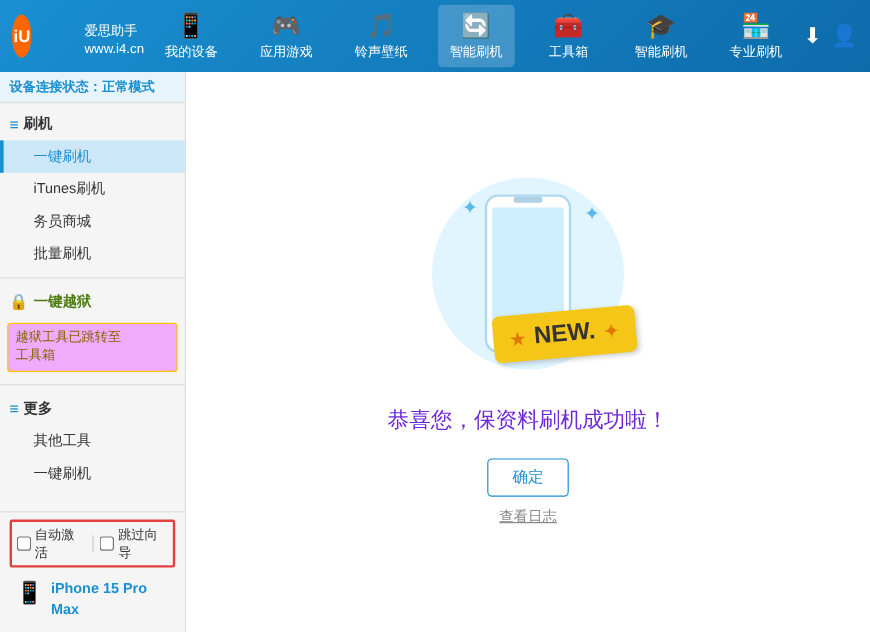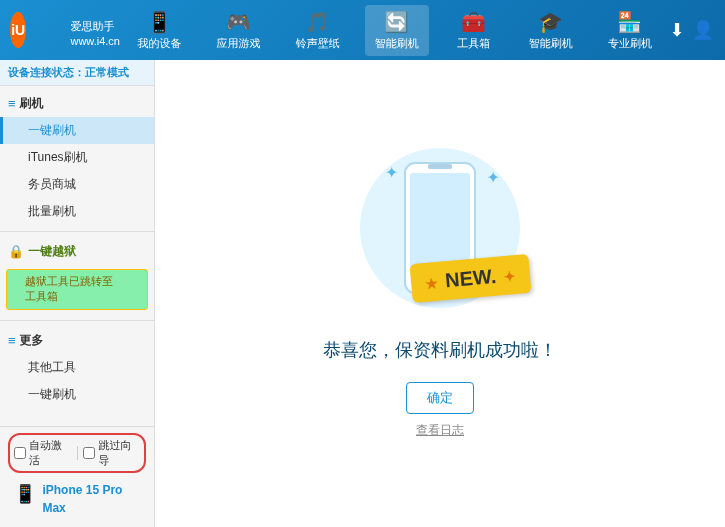--- a/index.html
+++ b/index.html
@@ -24,44 +24,44 @@
     .sidebar { width: 155px; background: #f5f5f5; border-right: 1px solid #ddd; display: flex; flex-direction: column; }
     .status-bar { background: #e8f4fb; padding: 5px 8px; font-size: 11px; color: #555; border-bottom: 1px solid #ddd; white-space: nowrap; }
     .status-bar span { color: #1a8fd1; font-weight: bold; }
     .sidebar-section { padding: 4px 0; }
     .sidebar-item { padding: 5px 8px 5px 28px; cursor: pointer; color: #333; font-size: 12px; position: relative; white-space: nowrap; }
     .sidebar-item.active { background: #cce8f8; color: #1a8fd1; border-left: 3px solid #1a8fd1; padding-left: 25px; }
     .sidebar-section-header { padding: 5px 8px; font-size: 12px; color: #333; font-weight: bold; display: flex; align-items: center; gap: 4px; }
     .sidebar-divider { height: 1px; background: #ddd; margin: 2px 0; }
     .sidebar-section-icon { color: #1a8fd1; font-size: 13px; }
     .sidebar-disabled { color: #aaa; }
-    .sidebar-note { background: #86efac; border: 1px solid #ffc107; margin: 4px 6px; padding: 4px 18px; font-size: 11px; color: #856404; border-radius: 3px; line-height: 1.4; }
+    .sidebar-note { background: #f0abfc; border: 1px solid #ffc107; margin: 4px 6px; padding: 4px 6px; font-size: 11px; color: #856404; border-radius: 3px; line-height: 1.4; }
     .sidebar-spacer { flex: 1; }
     .bottom-checkbox-area { padding: 6px 8px; border-top: 1px solid #ddd; background: #f5f5f5; }
-    .checkbox-row { display: flex; align-items: center; gap: 4px; border: 2px solid #e04040; padding: 3px 4px; border-radius: 12px; margin-bottom: 4px; }
+    .checkbox-row { display: flex; align-items: center; gap: 4px; border: 2px solid #e04040; padding: 3px 4px; border-radius: 2px; margin-bottom: 4px; }
     .checkbox-item { display: flex; align-items: center; gap: 3px; font-size: 11px; color: #333; }
     .checkbox-item input[type=checkbox] { width: 12px; height: 12px; cursor: pointer; }
     .divider-v { width: 1px; background: #ccc; height: 14px; margin: 0 2px; }
     .device-item { display: flex; align-items: flex-start; gap: 6px; padding: 4px 6px; }
     .device-icon { font-size: 18px; color: #1a8fd1; margin-top: 2px; }
     .device-info { font-size: 11px; color: #333; line-height: 1.5; }
     .device-name { font-weight: bold; font-size: 12px; color: #1a8fd1; }
 
     
     .content { flex: 1; background: white; display: flex; flex-direction: column; align-items: center; justify-content: center; position: relative; }
     .success-illustration { display: flex; flex-direction: column; align-items: center; margin-bottom: 20px; }
     .phone-circle { width: 160px; height: 160px; background: #e0f5ff; border-radius: 50%; display: flex; align-items: center; justify-content: center; position: relative; margin-bottom: 10px; }
     .phone-svg { width: 80px; }
     .new-badge { position: absolute; bottom: 10px; right: -10px; background: #f5c518; color: #333; font-weight: bold; font-size: 20px; padding: 8px 14px; border-radius: 6px; transform: rotate(-5deg); box-shadow: 2px 2px 4px rgba(0,0,0,0.2); }
     .new-badge::before { content: '★'; color: #e07700; margin-right: 2px; font-size: 14px; }
     .new-badge::after { content: '✦'; color: #e07700; margin-left: 2px; font-size: 14px; }
     .sparkle { position: absolute; color: #5bb8e8; font-size: 16px; }
     .sparkle-tl { top: 15px; left: 25px; }
     .sparkle-tr { top: 20px; right: 20px; }
-    .success-text { font-size: 18px; color: #0c4a6e; margin-bottom: 20px; }
+    .success-text { font-size: 18px; color: #6d28d9; margin-bottom: 20px; }
     .btn-confirm { background: white; border: 1px solid #1a8fd1; color: #1a8fd1; padding: 6px 20px; border-radius: 4px; cursor: pointer; font-size: 13px; margin-bottom: 8px; }
     .btn-log { background: none; border: none; color: #888; cursor: pointer; font-size: 12px; text-decoration: underline; }
   </style>
 </head>
 <body>
 
 <div class="header">
   <div class="logo-area">
     <div class="logo-circle">
       <span>iU</span>

